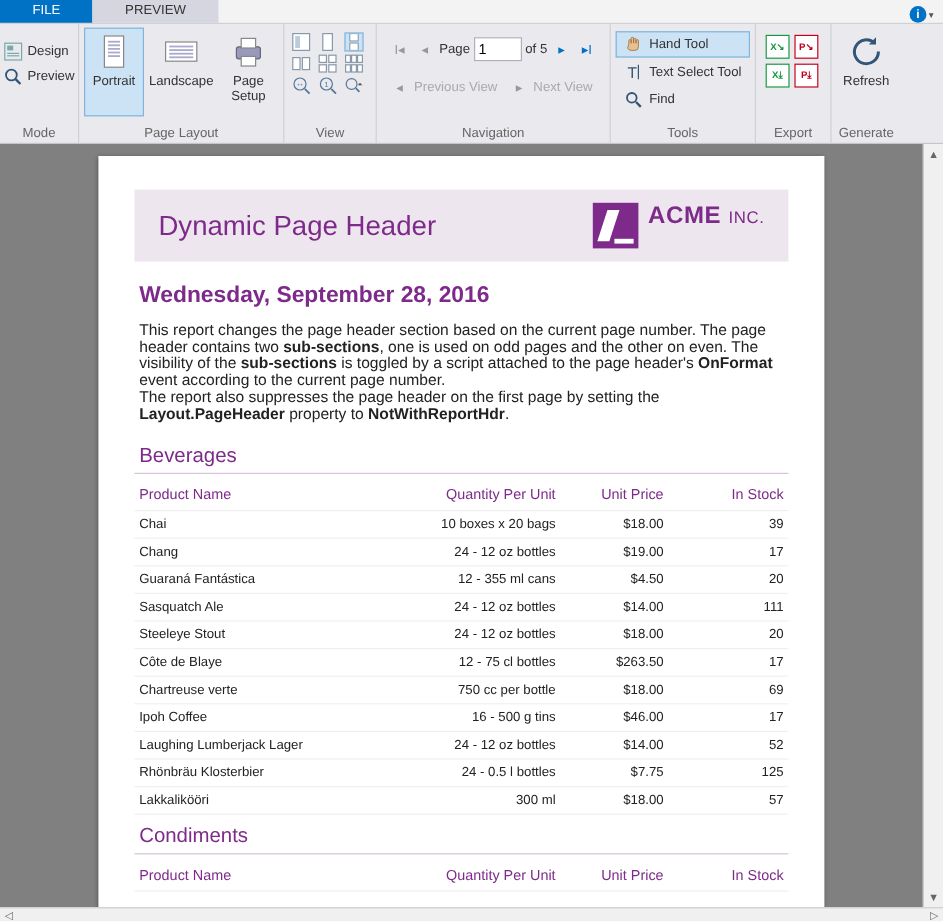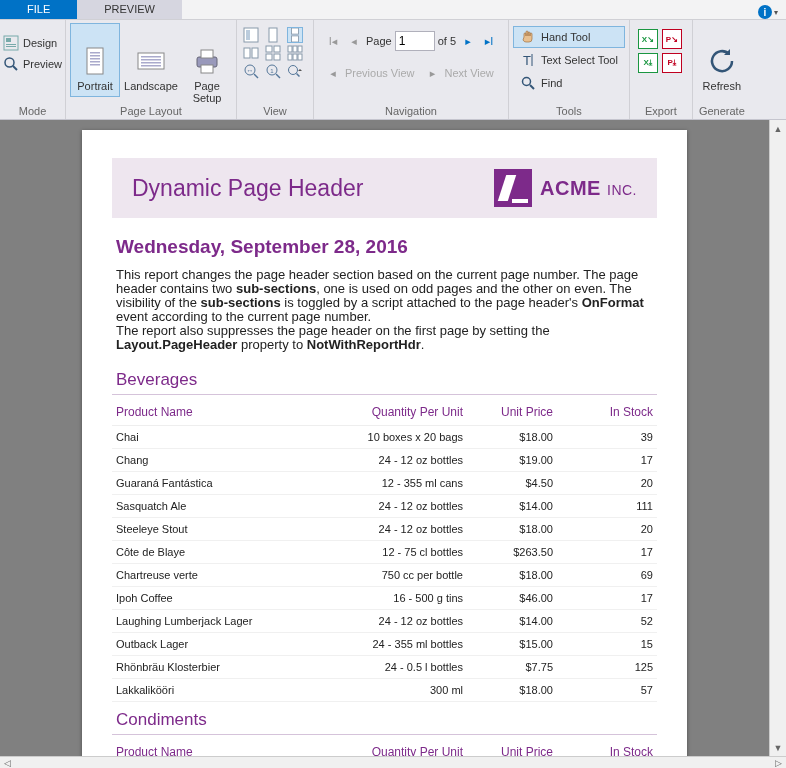--- a/index.html
+++ b/index.html
@@ -13,21 +13,21 @@
   .tab-info { margin-left:auto; margin-right:8px; display:flex; align-items:center; color:#0072c6; gap:2px;}
   .info-circle { width:14px; height:14px; border-radius:50%; background:#0072c6; color:#fff; font-weight:bold; font-size:10px; display:flex; align-items:center; justify-content:center; }
 
   
   .ribbon { background:#e9e9ee; height:100px; border-bottom:1px solid #c5c5ce; display:flex; font-size:11px; color:#333; }
   .group { display:flex; flex-direction:column; align-items:center; border-right:1px solid #d0d0d5; padding:3px 4px 1px 4px; }
   .group-body { flex:1; display:flex; align-items:flex-start; }
   .group-label { font-size:11px; color:#666; padding-bottom:1px;}
   .stack { display:flex; flex-direction:column; gap:1px; }
   .btn-sm { display:flex; align-items:center; gap:4px; padding:1px 4px; height:20px; cursor:pointer; border:1px solid transparent; white-space:nowrap;}
-  .btn-big { display:flex; flex-direction:column; align-items:center; justify-content:flex-start; width:50px; padding-top:21px; cursor:pointer; border:1px solid transparent; height:74px;}
+  .btn-big { display:flex; flex-direction:column; align-items:center; justify-content:flex-start; width:50px; padding-top:3px; cursor:pointer; border:1px solid transparent; height:74px;}
   .btn-big.sel { background:#cce3f5; border-color:#7fb5de;}
   .btn-big .lbl { margin-top:3px; text-align:center; line-height:12px;}
   .icn { display:inline-flex; align-items:center; justify-content:center; }
   .icn16{width:16px;height:16px;}
   .icn32{width:32px;height:32px;}
   .navrow{ display:flex; align-items:center; gap:3px; height:24px;}
   .navbtn{ width:18px;height:18px;display:flex;align-items:center;justify-content:center;color:#999;cursor:pointer;}
   .navbtn.on{color:#0072c6;}
   .pagebox{ width:40px; height:20px; border:1px solid #b0b0bb; background:#fff; font-size:12px; padding:1px 3px;}
   .tool-row{ display:flex; align-items:center; gap:5px; padding:1px 6px; height:22px; cursor:pointer;border:1px solid transparent; white-space:nowrap;}
@@ -40,21 +40,21 @@
 
   
   .workspace{ position:absolute; top:120px; left:0; right:0; bottom:12px; background:#808080; overflow:hidden;}
   .vscroll{ position:absolute; right:0; top:0; bottom:0; width:17px; background:#f0f0f0; border-left:1px solid #ccc;}
   .vscroll .up,.vscroll .dn{position:absolute;left:0;right:0;height:17px;display:flex;align-items:center;justify-content:center;color:#666;font-size:9px;}
   .vscroll .up{top:0;} .vscroll .dn{bottom:0;}
   .hscroll{ position:absolute; left:0; right:0; bottom:0; height:12px; background:#f0f0f0; border-top:1px solid #ccc; display:flex; justify-content:space-between; align-items:center; font-size:9px; color:#666;}
   .page{ position:absolute; left:82px; top:10px; width:605px; background:#fff; box-shadow:0 1px 4px rgba(0,0,0,.4); padding:28px 30px; }
   .hdrband{ background:#eee6ef; height:60px; display:flex; align-items:center; padding:0 20px; justify-content:space-between;}
   .hdrtitle{ color:#7d2a8a; font-size:23px; font-weight:400;}
-  .logo{ display:flex; align-items:center; gap:8px;}
+  .logo{ display:flex; align-items:flex-start; gap:8px;}
   .logo-mark{ width:38px;height:38px; background:#7d2a8a; position:relative;}
   .logo-mark::before{content:"";position:absolute;left:8px;top:6px;width:10px;height:26px;background:#fff;transform:skewX(-18deg);}
   .logo-mark::after{content:"";position:absolute;right:4px;bottom:4px;width:16px;height:4px;background:#fff;}
   .logo-text{ color:#7d2a8a; font-size:20px; font-weight:700; letter-spacing:0.5px;}
   .logo-text .inc{font-weight:400;font-size:14px;}
   .datestamp{ color:#7d2a8a; font-size:19px; font-weight:600; margin:18px 4px 10px 4px;}
   .desc{ font-size:13px; line-height:14px; margin:0 4px 14px 4px; color:#222;}
   .desc b{font-weight:700;}
   .sect{ color:#7d2a8a; font-size:17px; border-bottom:1px solid #d5c3da; padding:4px 4px; margin-top:4px;}
   .cols{ display:flex; color:#7d2a8a; font-size:12px; font-weight:400; padding:10px 4px 6px 4px; border-bottom:1px solid #eee;}
@@ -375,26 +375,20 @@
           <div class="c3">$46.00</div>
           <div class="c4">17</div>
         </div>
         <div class="row">
           <div class="c1">Laughing Lumberjack Lager</div>
           <div class="c2">24 - 12 oz bottles</div>
           <div class="c3">$14.00</div>
           <div class="c4">52</div>
         </div>
         <div class="row">
-          <div class="c1">Outback Lager</div>
-          <div class="c2">24 - 355 ml bottles</div>
-          <div class="c3">$15.00</div>
-          <div class="c4">15</div>
-        </div>
-        <div class="row">
           <div class="c1">Rhönbräu Klosterbier</div>
           <div class="c2">24 - 0.5 l bottles</div>
           <div class="c3">$7.75</div>
           <div class="c4">125</div>
         </div>
         <div class="row">
           <div class="c1">Lakkalikööri</div>
           <div class="c2">300 ml</div>
           <div class="c3">$18.00</div>
           <div class="c4">57</div>

